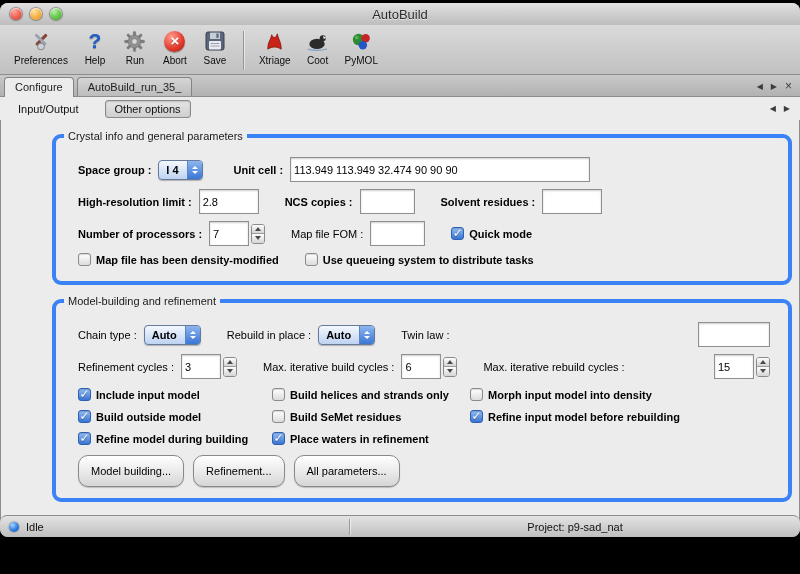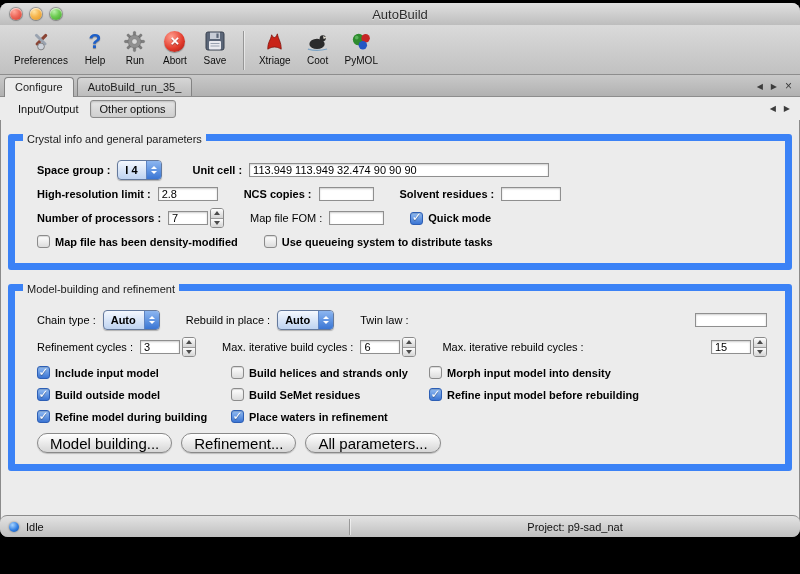--- a/index.html
+++ b/index.html
@@ -59,40 +59,40 @@
     border:1px solid #838383; border-bottom:none; border-radius:4px 4px 0 0;
     background:linear-gradient(#d6d6d6,#bcbcbc); margin-right:3px; cursor:default;
   }
   .tab.selected { background:#ececec; margin-bottom:-1px; height:20px; }
   .tab-nav { position:absolute; right:8px; top:0; height:22px; display:flex;
     align-items:center; gap:8px; color:#3c3c3c; }
   .tab-nav .arr { font-size:8px; }
   .tab-nav .cls { font-size:12px; line-height:1; }
   
   .subtabbar { height:23px; background:#ececec; display:flex; align-items:center;
-    padding:0 8px; gap:1px; position:relative; }
+    padding:0 8px; gap:16px; position:relative; }
   .subtab { font-size:11px; color:#101010; padding:2px 9px; border-radius:3px;
     border:1px solid transparent; cursor:default; }
   .subtab.selected { border-color:#8a8a8a;
     background:linear-gradient(#e6e6e6,#cfcfcf);
     box-shadow: inset 0 1px 2px rgba(0,0,0,.18); }
   .subtab-nav { position:absolute; right:10px; display:flex; gap:8px; color:#3c3c3c; }
   .subtab-nav .arr { font-size:8px; }
   
   .content { padding:4px 8px 0; }
-  .groupbox { position:relative; border:7px solid #3b82f6; border-radius:3px;
-    margin-top:10px; padding:12px 10px 8px; }
+  .groupbox { position:relative; border:4px solid #3b82f6; border-radius:9px;
+    margin-top:10px; padding:12px 10px 8px;margin-left:44px; }
   .group-title { position:absolute; top:-8px; left:8px; background:#ececec;
     padding:0 4px; font-size:11px; color:#1a1a1a; }
   .frow { display:flex; align-items:center; margin:7px 0 7px 12px; font-size:11px; }
   .flabel { color:#000; white-space:nowrap; }
   .b { font-weight:700; }
   .ml8 { margin-left:7px;justify-content:center; } .ml16 { margin-left:18px;padding-left:13px; } .ml24 { margin-left:26px; }
   .mla { margin-left:auto; } .mr8 { margin-right:8px; }
-  .tfield { height:14px; border:1px solid #8f8f8f; background:#fff; font-size:11px;
+  .tfield { height:25px; border:1px solid #8f8f8f; background:#fff; font-size:11px;
     padding:0 3px; font-family:inherit; color:#000;
     box-shadow: inset 0 1px 2px rgba(0,0,0,.2); }
   .w40 { width:40px; } .w55 { width:55px; } .w60 { width:60px; }
   .w70 { width:72px; } .w300 { width:300px; }
   
   .stepper { width:14px; height:20px; display:inline-flex; flex-direction:column;
     border:1px solid #8a8a8a; border-radius:3px; overflow:hidden; margin-left:2px;
     background:#fff; }
   .step { flex:1; background:linear-gradient(#fdfdfd,#d4d4d4);
     display:flex; align-items:center; justify-content:center; }
@@ -124,22 +124,22 @@
     display:flex; align-items:center; justify-content:center; flex:none; }
   .cbox.checked { background:linear-gradient(#93bdf3,#3a74d3); border-color:#2d5fb5; }
   .cbox .check { display:none; color:#fff; font-size:12px; font-weight:bold;
     line-height:1; margin-top:-2px; text-shadow:0 1px 1px rgba(0,0,0,.35); }
   .cbox.checked .check { display:block; }
   .cb-label { font-size:11px; font-weight:700; color:#000; white-space:nowrap; }
   .opt-grid { display:grid; grid-template-columns:186px 190px auto;
     gap:9px 8px; margin:9px 0 9px 12px; }
   
   .btn-row { display:flex; gap:9px; margin:10px 0 3px 12px; }
-  .mbtn { height:20px; padding:0 12px; border:1px solid #898989; border-radius:10px;
-    background:linear-gradient(#ffffff,#d6d6d6); font-size:15px; color:#000;
+  .mbtn { height:32px; padding:0 12px; border:1px solid #898989; border-radius:10px;
+    background:linear-gradient(#ffffff,#d6d6d6); font-size:11px; color:#000;
     font-family:inherit; box-shadow:0 1px 1px rgba(0,0,0,.2); cursor:default; }
   
   .statusbar { position:absolute; left:0; right:0; bottom:0; height:22px;
     background:linear-gradient(#e3e3e3,#bfbfbf); border-top:1px solid #8b8b8b;
     display:flex; align-items:center; font-size:11px; color:#111;border-radius:7px; }
   .status-left { flex:1; display:flex; align-items:center; gap:7px; padding-left:9px; }
   .led { width:10px; height:10px; border-radius:50%;
     background:radial-gradient(circle at 35% 30%, #a6d4ff, #2f7de2 55%, #124f9e);
     box-shadow:0 0 2px rgba(0,0,0,.45); flex:none; }
   .status-div { width:1px; height:16px; background:#999;

